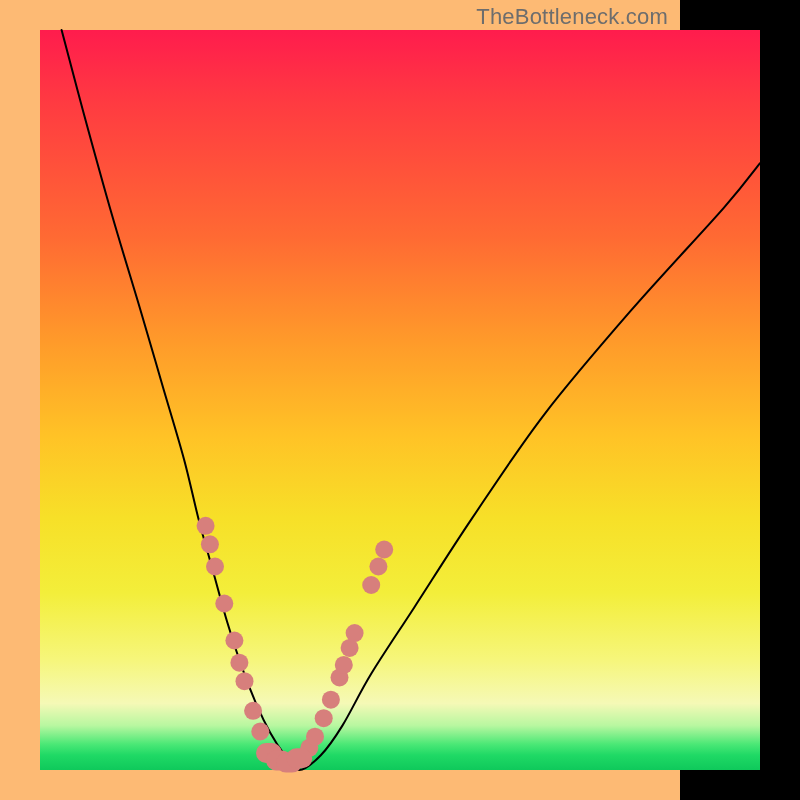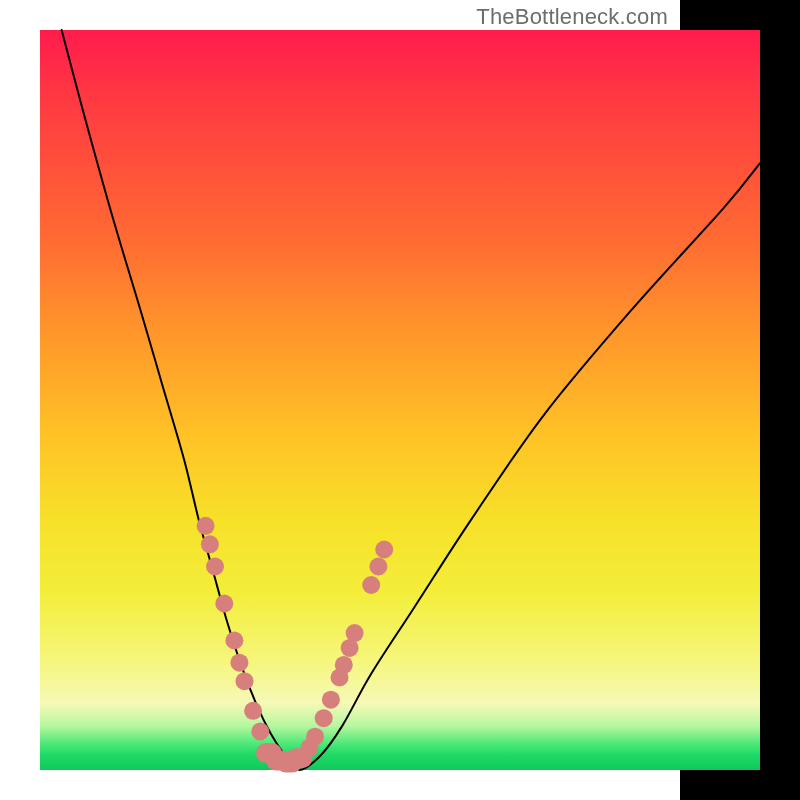--- a/index.html
+++ b/index.html
@@ -8,21 +8,21 @@
     width: 800px;
     height: 800px;
     background: #000;
     font-family: Arial, Helvetica, sans-serif;
     overflow: hidden;
   }
   .frame {
     position: relative;
     width: 680px;
     height: 800px;
-    background: #ffffff;
+    background: #fdba74;
   }
   .plot-area {
     position: absolute;
     left: 40px;
     top: 30px;
     width: 720px;
     height: 740px;
     
     background: linear-gradient(
       to bottom,

